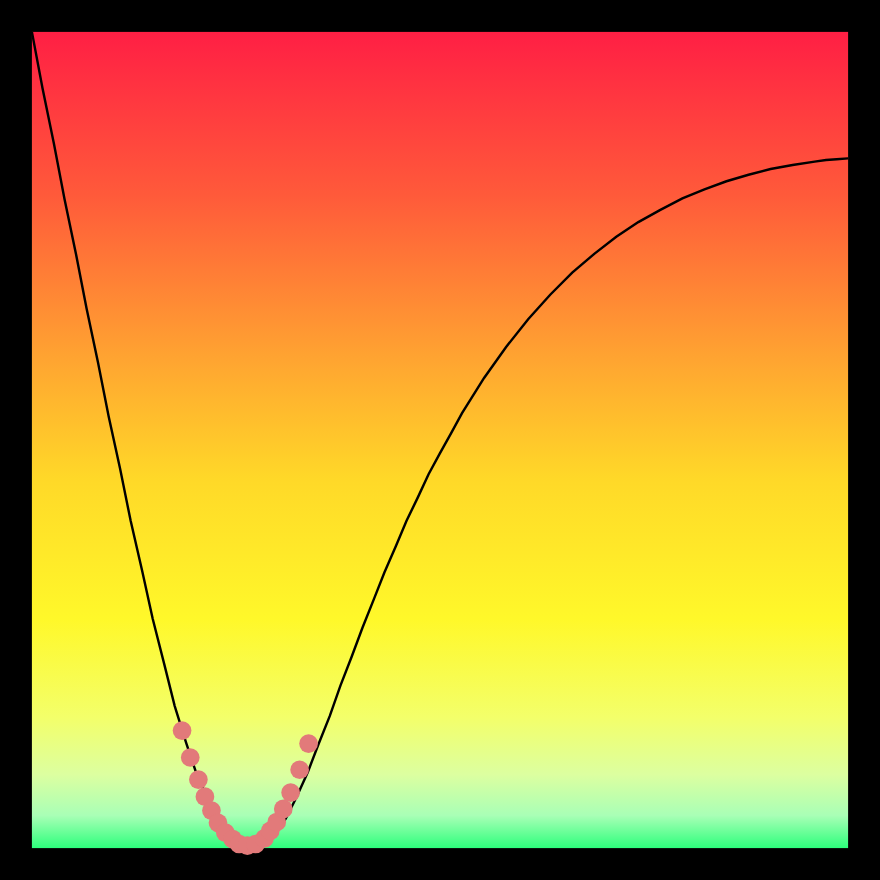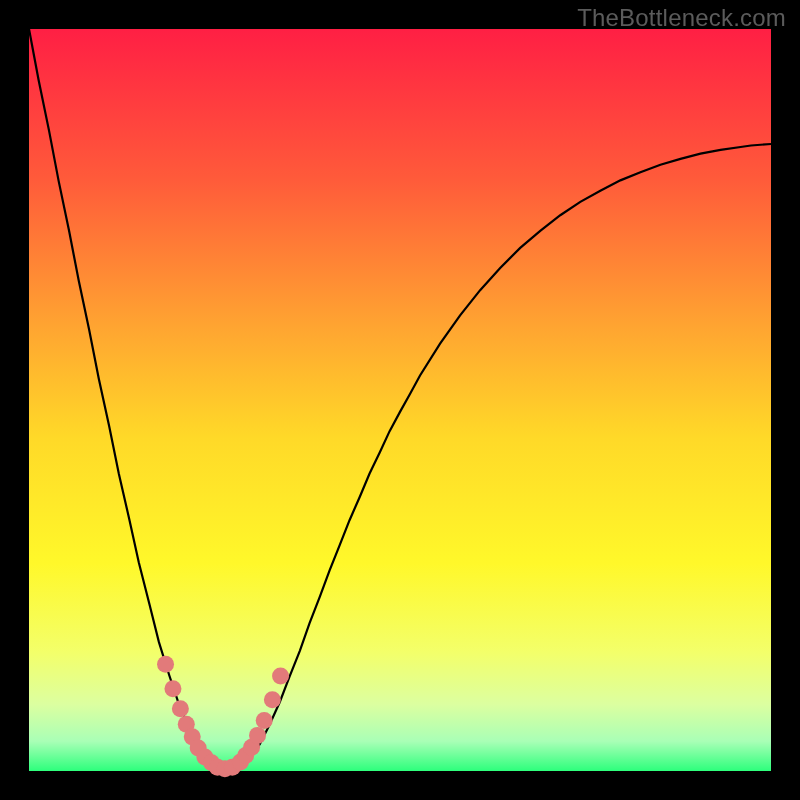--- a/index.html
+++ b/index.html
@@ -67,14 +67,13 @@
           <circle cx="211.47" cy="733.10" r="8.5" fill="#e27a7a"></circle>
           <circle cx="216.66" cy="726.42" r="8.5" fill="#e27a7a"></circle>
           <circle cx="222.60" cy="718.26" r="8.5" fill="#e27a7a"></circle>
           <circle cx="228.54" cy="706.38" r="8.5" fill="#e27a7a"></circle>
           <circle cx="235.21" cy="691.54" r="8.5" fill="#e27a7a"></circle>
           <circle cx="243.38" cy="670.77" r="8.5" fill="#e27a7a"></circle>
           <circle cx="251.54" cy="647.02" r="8.5" fill="#e27a7a"></circle>
         </g>
     </svg>
   </div>
-  <div class="watermark">TheBottleneck.com</div>
 </div>
 
 </body></html>

